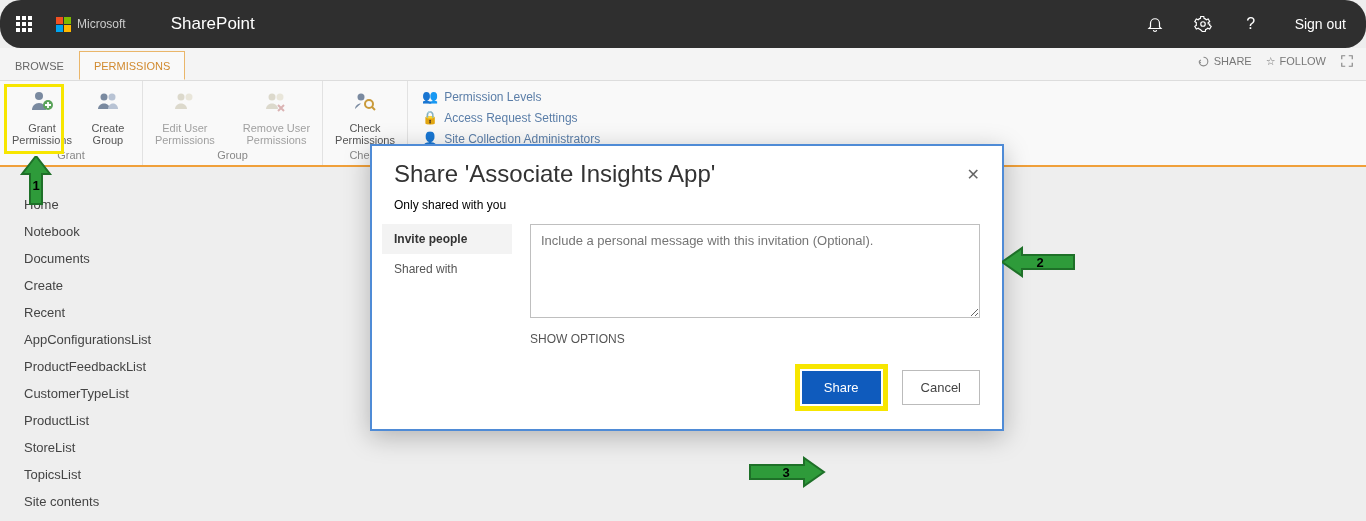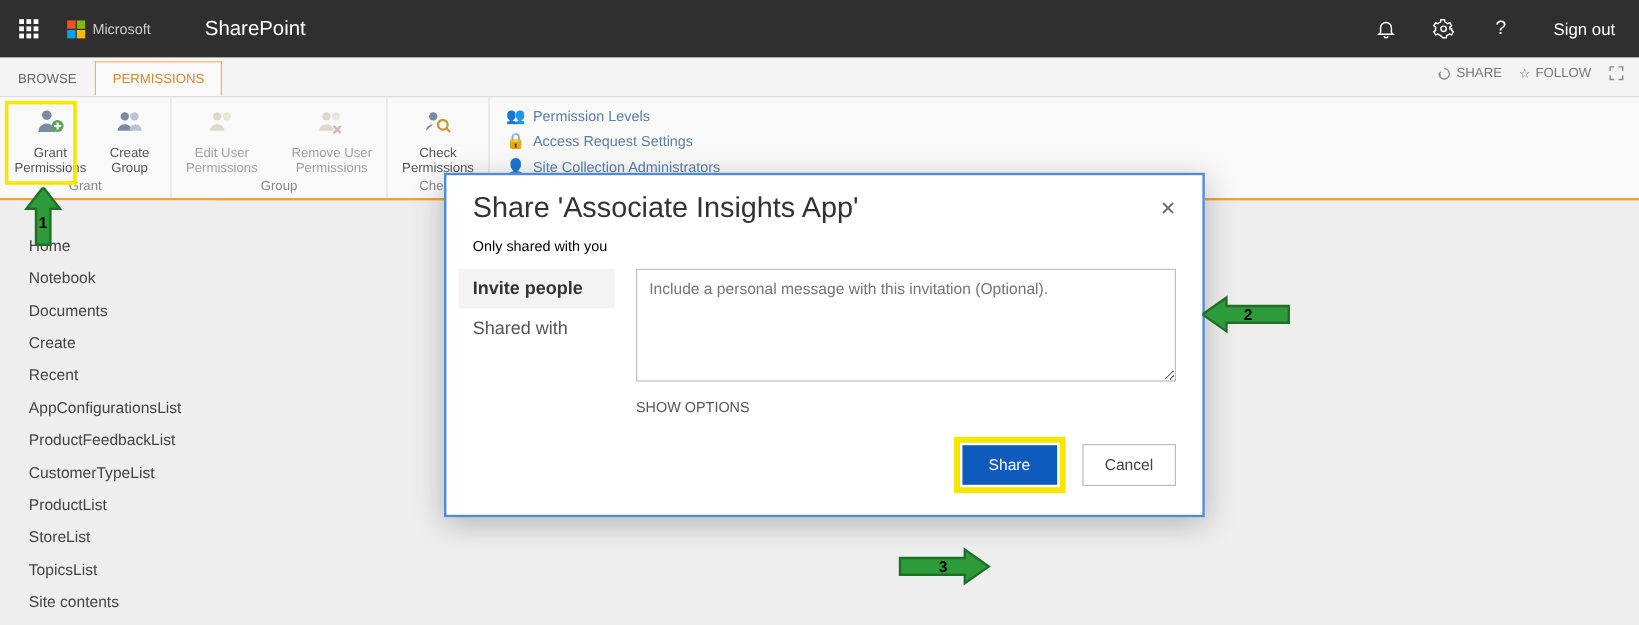--- a/index.html
+++ b/index.html
@@ -1,19 +1,19 @@
 <!DOCTYPE html>
 <html><head>
 <meta charset="utf-8">
 <style>
   * { box-sizing: border-box; margin: 0; padding: 0; }
   body { font-family: "Segoe UI", Arial, sans-serif; font-size: 13px; color: #333; background: #eee; width: 1366px; height: 521px; overflow: hidden; position: relative; }
 
   
-  .topbar { background: #2f2f2f; height: 48px; display: flex; align-items: center; color: #fff; }
+  .topbar { background: #2f2f2f; height: 48px; display: flex; align-items: center; color: #fff; border-radius: 21px; }
   .waffle { width: 48px; height: 48px; display: flex; align-items: center; justify-content: center; font-size: 16px; }
   .waffle-grid { display: grid; grid-template-columns: repeat(3,4px); grid-template-rows: repeat(3,4px); gap: 2px; }
   .waffle-grid span { background: #fff; width: 4px; height: 4px; }
   .ms-logo { display: flex; align-items: center; gap: 6px; margin-left: 8px; font-size: 12px; color: #ccc; }
   .ms-tiles { display: grid; grid-template-columns: repeat(2,7px); grid-template-rows: repeat(2,7px); gap: 1px; }
   .ms-tiles span:nth-child(1){background:#f25022;} .ms-tiles span:nth-child(2){background:#7fba00;}
   .ms-tiles span:nth-child(3){background:#00a4ef;} .ms-tiles span:nth-child(4){background:#ffb900;}
   .app-title { margin-left: 45px; font-size: 17px; font-weight: 400; }
   .topbar-right { margin-left: auto; display: flex; align-items: center; }
   .tb-icon { width: 48px; height: 48px; display: flex; align-items: center; justify-content: center; color: #fff; font-size: 16px; }
@@ -45,21 +45,21 @@
 
   
   .dialog { position: absolute; left: 370px; top: 144px; width: 634px; background: #fff; border: 2px solid #4f8bd6; box-shadow: 0 6px 24px rgba(0,0,0,.25); z-index: 100; }
   .dlg-head { display: flex; justify-content: space-between; align-items: center; padding: 14px 22px 4px 22px; }
   .dlg-title { font-size: 24px; font-weight: 300; color: #333; }
   .dlg-close { font-size: 16px; color: #666; cursor: pointer; }
   .dlg-shared-with { padding: 6px 22px 12px; font-size: 12px; }
   .dlg-shared-with a { color: #000000; text-decoration: none; }
   .dlg-body { display: flex; padding: 0 22px 18px 10px; gap: 18px; }
   .dlg-tabs { width: 130px; display: flex; flex-direction: column; }
-  .dlg-tab { padding: 8px 12px; font-size: 15px; color: #555; cursor: pointer; }
+  .dlg-tab { padding: 8px 12px; font-size: 12px; color: #555; cursor: pointer; }
   .dlg-tab.active { background: #f3f3f3; font-weight: 600; color: #333; }
   .dlg-main { flex: 1; display: flex; flex-direction: column; }
   .field-wrap { border: 5px solid #f7e600; padding: 6px; margin-bottom: 12px; position: relative; }
   .field-wrap input { width: 100%; border: 1px solid #bfbfbf; padding: 9px 10px; font-size: 13px; font-family: inherit; }
   textarea { width: 100%; border: 1px solid #bfbfbf; padding: 8px 10px; font-size: 13px; font-family: inherit; height: 94px; resize: both; }
   .show-options { margin-top: 14px; font-size: 12px; color: #555; cursor: pointer; }
   .dlg-actions { display: flex; justify-content: flex-end; gap: 14px; margin-top: 18px; align-items: center; }
   .btn-primary { background: #0f5bbd; color: #fff; border: none; padding: 9px 22px; font-size: 13px; cursor: pointer; }
   .btn-primary-wrap { border: 5px solid #f7e600; padding: 2px; position: relative; }
   .btn-secondary { background: #fff; border: 1px solid #bbb; padding: 9px 18px; font-size: 13px; color: #444; cursor: pointer; }

